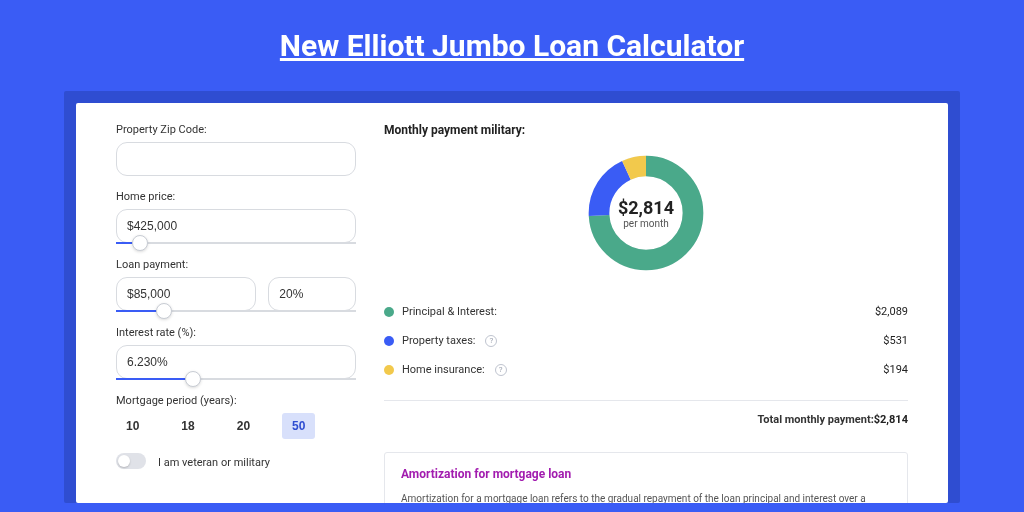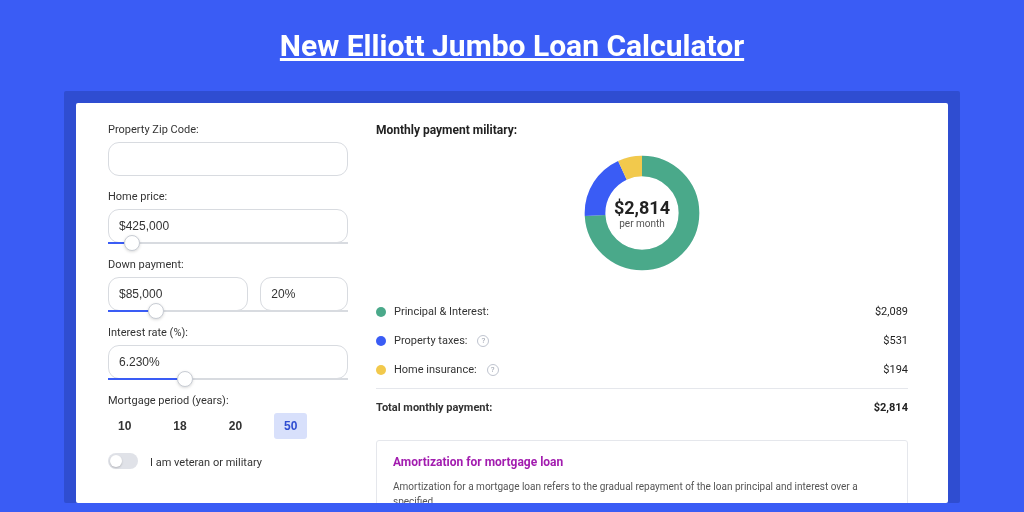--- a/index.html
+++ b/index.html
@@ -22,21 +22,21 @@
   .shadowbox {
     background: #2f4dd1;
     border-radius: 2px;
     padding: 12px 12px 0 12px;
   }
   .card {
     background: #fff;
     border-radius: 2px;
     display: flex;
     gap: 28px;
-    padding: 20px 40px 0 32px;
+    padding: 20px 40px 0 40px;
     height: 400px;
     overflow: hidden;
   }
   .left { width: 240px; flex-shrink: 0; }
   .right { flex: 1; }
   .field-label {
     font-size: 11px;
     color: #333;
     margin-bottom: 6px;
     display: block;
@@ -137,21 +137,21 @@
     display: inline-flex;
     align-items: center; justify-content: center;
     width: 12px; height: 12px;
     border: 1px solid #bfc4cf;
     border-radius: 50%;
     font-size: 8px;
     color: #9aa0ad;
     margin-left: 2px;
   }
   .legend-val { font-size: 11px; color: #222; }
-  .legend-row.total { border-top: 1px solid #e5e7ec; margin-top: 4px; padding-top: 12px; }
+  .legend-row.total { border-top: 1px solid #e5e7ec; margin-top: 16px; padding-top: 12px; justify-content: flex-end; }
   .legend-row.total .legend-left,
   .legend-row.total .legend-val { font-weight: 700; }
   .amort-box {
     border: 1px solid #e5e7ec;
     border-radius: 3px;
     padding: 14px 16px;
     margin-top: 18px;
   }
   .amort-h { font-size: 12px; font-weight: 700; color: #a21caf; margin-bottom: 10px; }
   .amort-p { font-size: 10px; color: #555; line-height: 1.5; }
@@ -174,21 +174,21 @@
         <div class="field-block">
           <label class="field-label">Home price:</label>
           <input class="text-input" value="$425,000" style="">
           <div class="slider-track">
             <div class="slider-fill" style="width: 10%;"></div>
             <div class="slider-thumb" style="left: 10%;"></div>
           </div>
         </div>
 
         <div class="field-block">
-          <label class="field-label">Down payment:</label>
+          <label class="field-label">Loan payment:</label>
           <div class="dual">
             <input class="text-input" value="$85,000" style="">
             <input class="text-input" value="20%" style="">
           </div>
           <div class="slider-track">
             <div class="slider-fill" style="width: 20%;"></div>
             <div class="slider-thumb" style="left: 20%;"></div>
           </div>
         </div>
 

